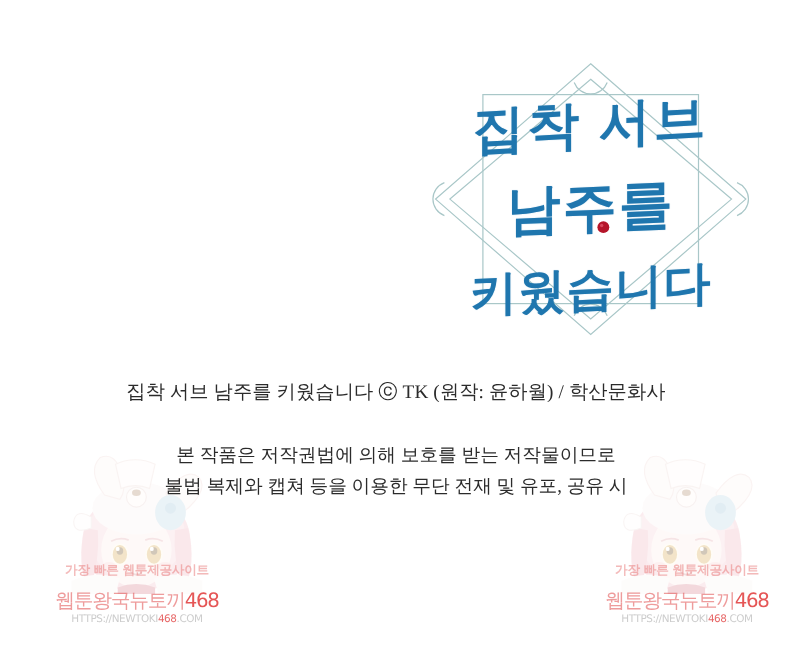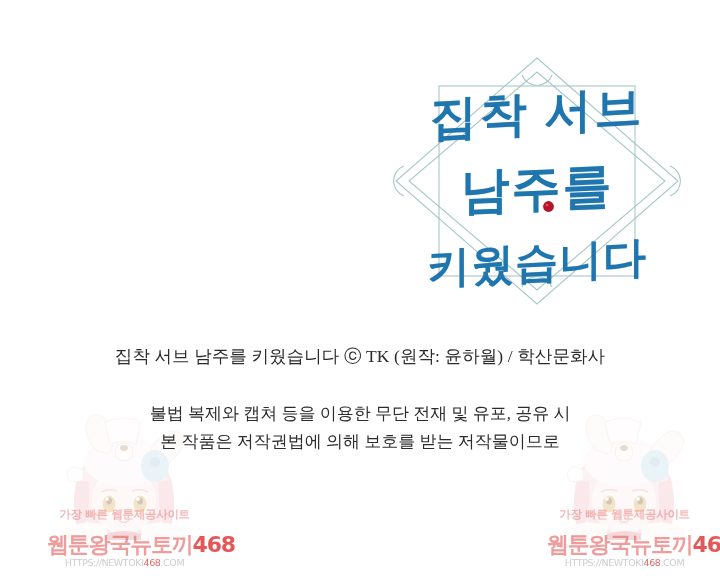--- a/index.html
+++ b/index.html
@@ -144,22 +144,22 @@
     font-size: 11.5px;
     font-weight: 700;
     color: rgba(232,120,120,0.52);
     letter-spacing: -0.3px;
     white-space: nowrap;
     margin-bottom: 13px;
   }
 
   .wm-brand {
     display: block;
-    font-size: 22px;
-    font-weight: 700;
+    font-size: 18px;
+    font-weight: 400;
     color: rgba(228,96,96,0.62);
     letter-spacing: -1.2px;
     white-space: nowrap;
     margin-bottom: 2px;
   }
   .wm-brand .wm-num { color: rgba(222,44,44,0.80); }
 
   .wm-url {
     display: block;
     font-size: 9.5px;
@@ -202,22 +202,22 @@
 
   <svg id="title-gem" viewBox="0 0 13 13">
     <circle cx="6.5" cy="6.5" r="5.4" fill="#b5152a"></circle>
     <circle cx="5" cy="5" r="1.5" fill="#e2556a" opacity="0.8"></circle>
   </svg>
 </div>
 
 <div id="copyright-line">집착 서브 남주를 키웠습니다 ⓒ TK (원작: 윤하월) / 학산문화사</div>
 
 <div id="legal-notice">
+  <span class="ln-row">본 작품은 저작권법에 의해 보호를 받는 저작물이므로</span>
   <span class="ln-row">불법 복제와 캡쳐 등을 이용한 무단 전재 및 유포, 공유 시</span>
-  <span class="ln-row">본 작품은 저작권법에 의해 보호를 받는 저작물이므로</span>
 </div>
 
 <div class="watermark" id="watermark-left">
   <svg class="wm-art" viewBox="0 0 155 140">
 
     <ellipse cx="77" cy="92" rx="49" ry="46" fill="#f4c3cb"></ellipse>
     <ellipse cx="77" cy="86" rx="44" ry="41" fill="#f8d3d9"></ellipse>
 
     <path d="M 30 80 q -8 32 4 58 q 10 -28 8 -56 z" fill="#f0b6c0"></path>
     <path d="M 124 80 q 8 32 -4 58 q -10 -28 -8 -56 z" fill="#f0b6c0"></path>

